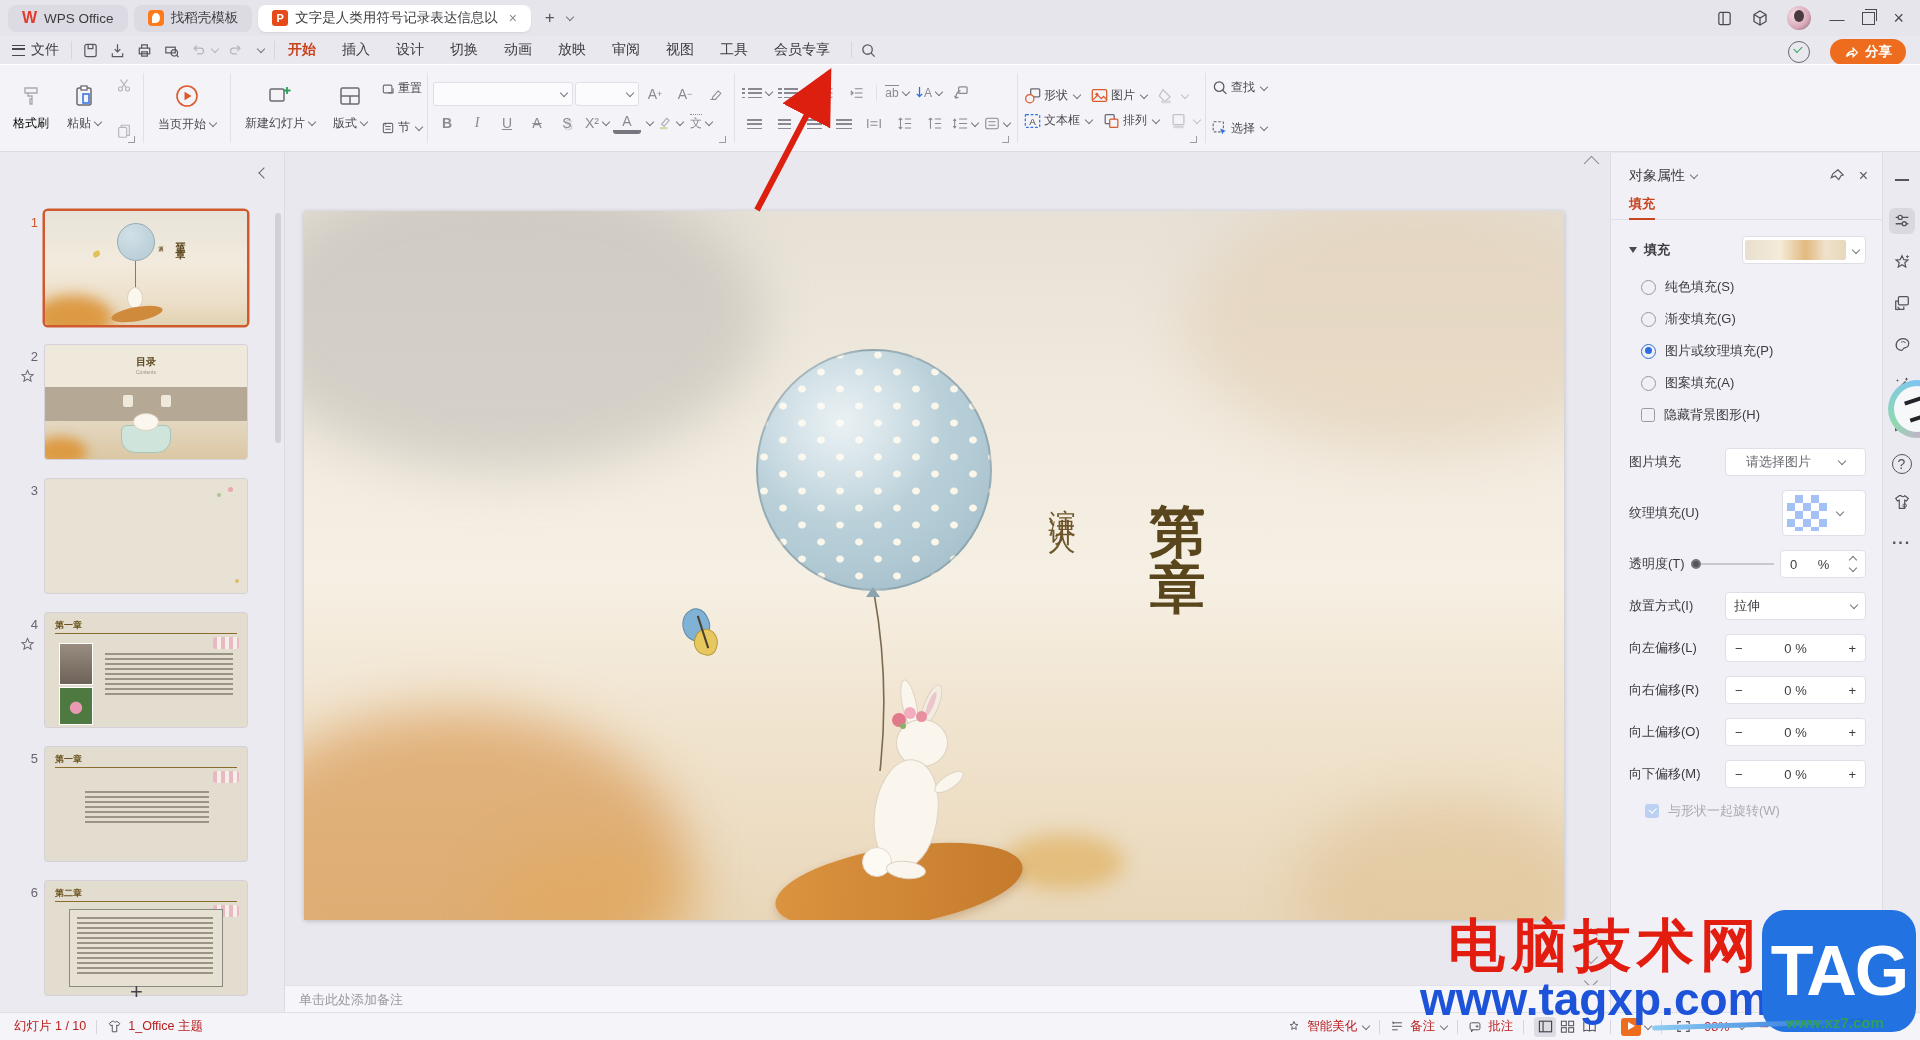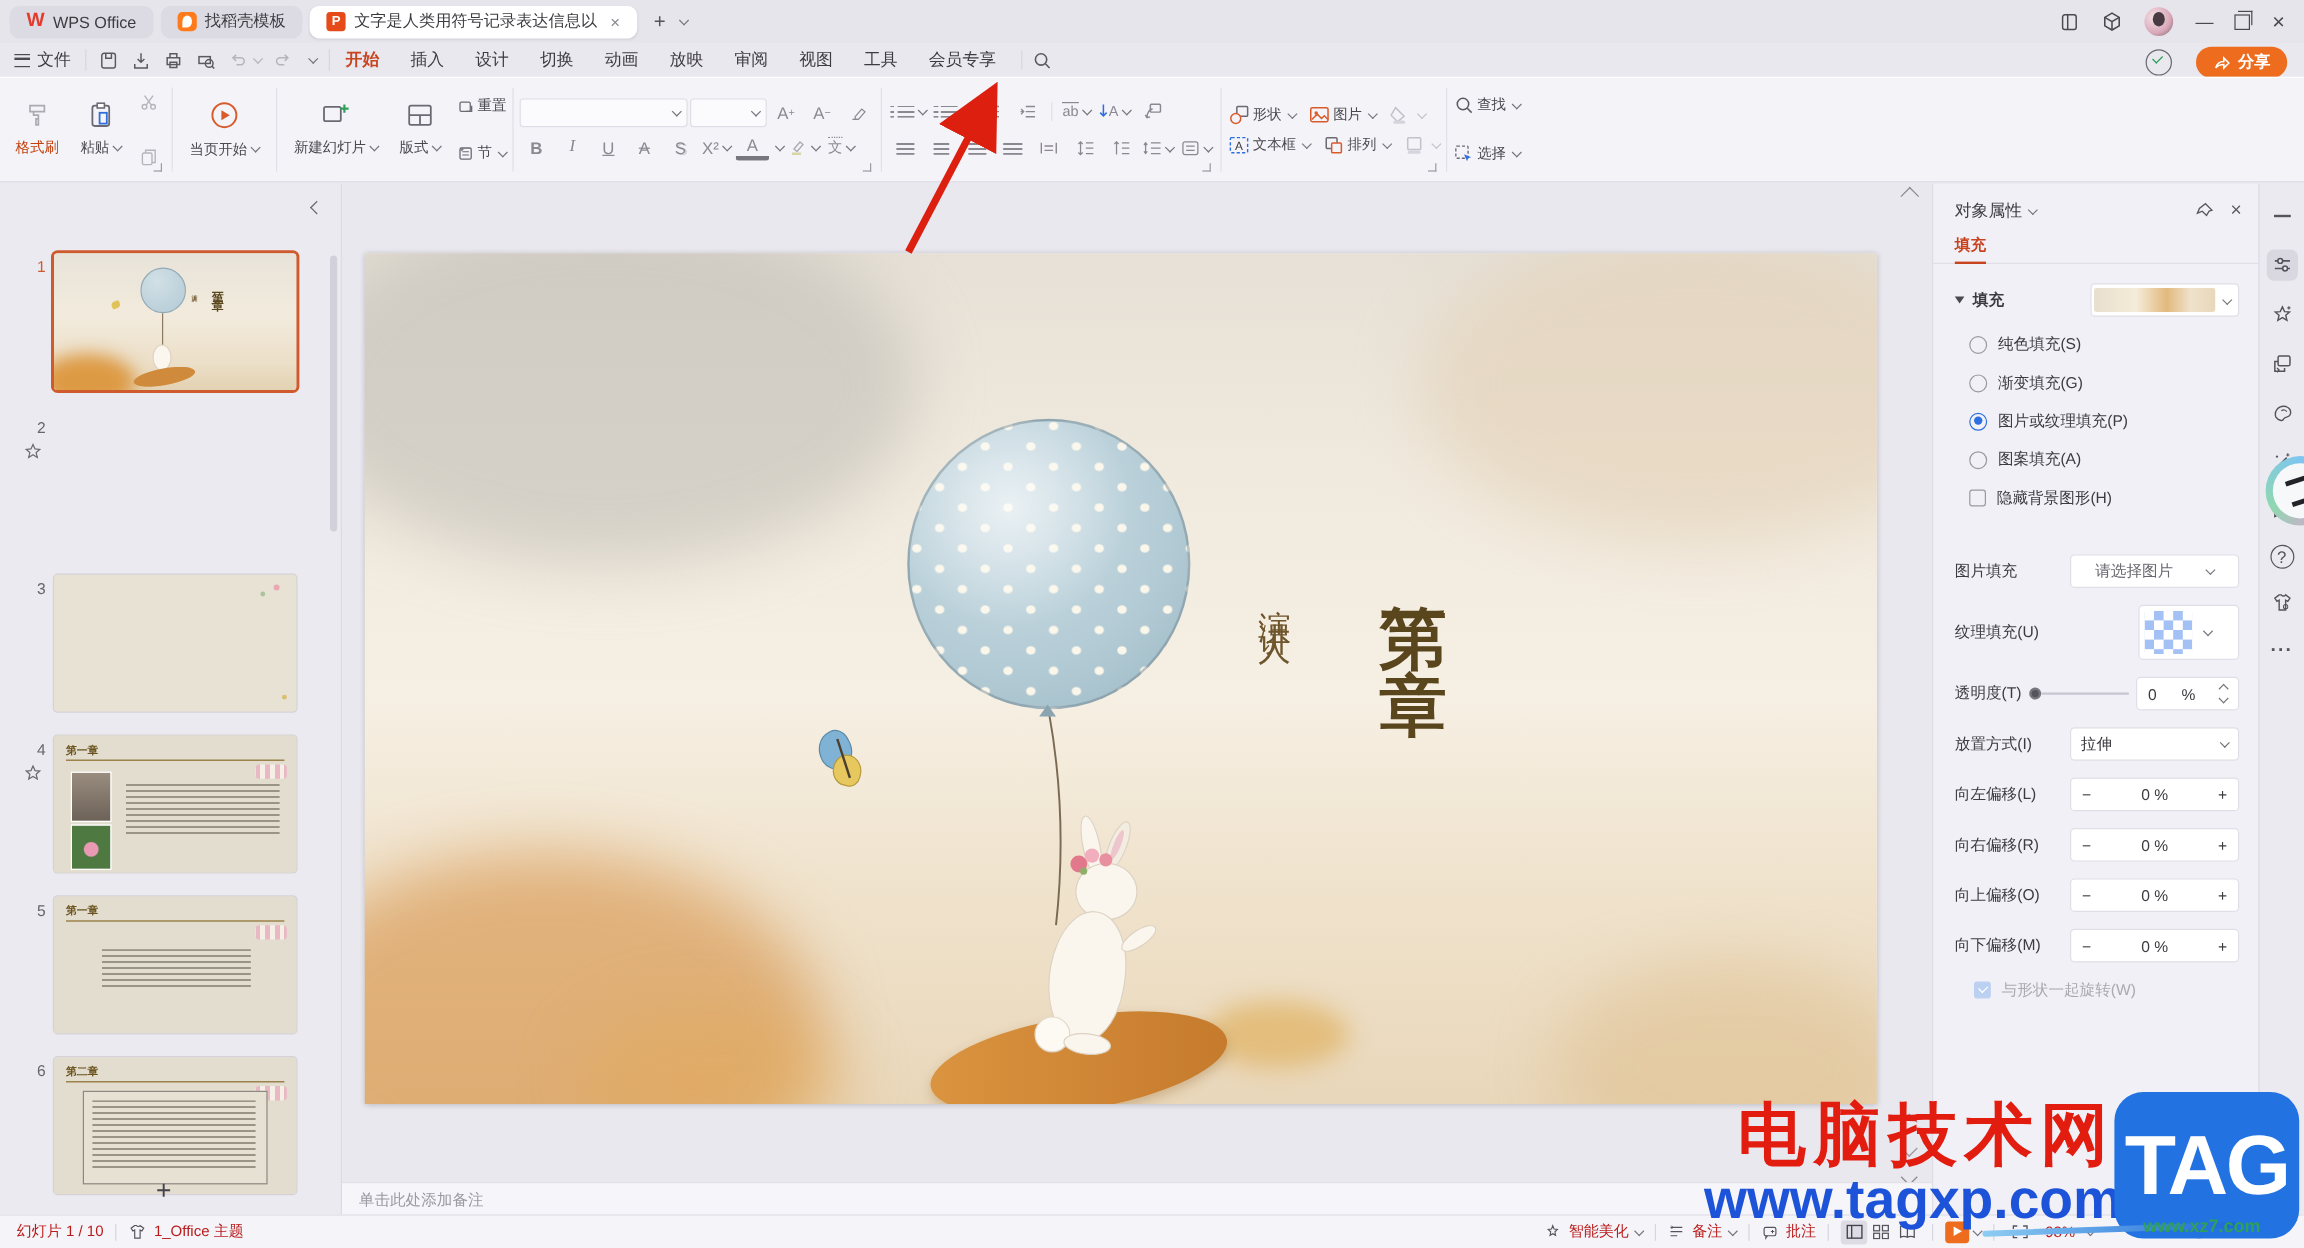--- a/index.html
+++ b/index.html
@@ -31,21 +31,21 @@
   .mi{padding:0 13px;cursor:default;}
   .mi.active{color:#c8441f;font-weight:bold;}
   .cv{display:inline-block;width:5px;height:5px;border-right:1.2px solid #77757d;border-bottom:1.2px solid #77757d;transform:rotate(45deg);margin:0 0 2px 4px;}
   .sharebtn{position:absolute;top:39px;right:14px;height:26px;background:#ed6c1e;color:#fff;border-radius:13px;display:flex;align-items:center;gap:6px;padding:0 14px;font-size:13.5px;font-weight:bold;}
   .cloudok{position:absolute;top:41px;right:110px;width:20px;height:20px;border:1.4px solid #6a6870;border-radius:50%;}
   .cloudok::after{content:"";position:absolute;left:5px;top:4px;width:7px;height:4px;border-left:1.8px solid #2ea05c;border-bottom:1.8px solid #2ea05c;transform:rotate(-45deg);}
   
   .toolbar{position:absolute;top:64px;left:0;right:0;height:88px;background:#f4f3f8;border-top:1px solid #fff;border-bottom:1px solid #dcdae3;display:flex;align-items:stretch;padding:6px 4px;box-sizing:border-box;}
   .vdiv{width:1px;background:#e2e0e8;margin:2px 5px;}
   .bigbtn{display:flex;flex-direction:column;align-items:center;justify-content:center;gap:7px;padding:0 9px;font-size:12px;color:#4a494f;border-radius:4px;white-space:nowrap;}
-  .bigbtn.dis{color:#c2410c;justify-content:center;}
+  .bigbtn.dis{color:#000000;justify-content:center;}
   .colstack{display:flex;flex-direction:column;justify-content:space-around;align-items:flex-start;font-size:12px;color:#4a494f;gap:22px;}
   .ib{height:24px;min-width:24px;display:flex;align-items:center;justify-content:center;border-radius:3px;color:#85838c;padding:0 2px;}
   .rowline{display:flex;align-items:center;gap:2px;}
   .combo{background:#fbfbfd;border:1px solid #e0dee6;border-radius:3px;height:22px;display:flex;align-items:center;justify-content:flex-end;padding:0 5px;}
   .letters{font-size:14px;color:#8b8991;}
   .lni{width:14px;height:10px;background:repeating-linear-gradient(#8a8890 0 1.5px,transparent 1.5px 4.4px);}
   .lnb{display:flex;align-items:center;gap:2.5px;}
   .dots3{width:3px;height:10px;background:repeating-linear-gradient(#8a8890 0 1.5px,transparent 1.5px 4.4px);}
   .grpcorner{position:absolute;right:3px;bottom:2px;width:6px;height:6px;border-right:1.4px solid #9b99a2;border-bottom:1.4px solid #9b99a2;}
   .tgroup{position:relative;display:flex;align-items:center;}
@@ -522,20 +522,32 @@
     <div class="abs" style="left:66px;bottom:4px;width:52px;height:14px;border-radius:50%;background:#d08a3c;transform:rotate(-10deg)"></div>
     <div class="abs vtext" style="left:128px;top:24px;font-size:10px;font-weight:bold;color:#5a461c;letter-spacing:3px">第一章</div>
     <div class="abs vtext" style="left:113px;top:30px;font-size:5px;color:#6d552c;letter-spacing:1px">演讲人</div>
     <div class="abs" style="left:48px;top:40px;width:7px;height:6px;border-radius:50% 20% 50% 20%;background:#e0c258;transform:rotate(-20deg)"></div>
   </div>
 
   <span class="tnum" style="top:196px">2</span>
   <svg class="tstar" style="top:216px" width="15" height="15" viewBox="0 0 16 16">
       <path d="M8 1.5l1.8 4 4.2.4-3.2 2.8 1 4.3L8 10.7 4.2 13l1-4.3L2 5.9l4.2-.4z" fill="none" stroke="#6a6870" stroke-width="1.1"></path>
     </svg>
+  <div class="thumb" style="top:192px">
+    <div class="abs" style="inset:0;background:#efe9dc"></div>
+    <div class="abs" style="left:0;top:42px;width:202px;height:34px;background:#b5a894"></div>
+    <div class="abs" style="left:0;bottom:0;width:202px;height:38px;background:linear-gradient(180deg,#e4d8c2,#dbc7a4)"></div>
+    <div class="abs" style="left:96px;top:10px;font-size:10px;font-weight:bold;color:#5a461c;transform:translateX(-50%);left:101px">目录</div>
+    <div class="abs" style="top:24px;left:101px;transform:translateX(-50%);font-size:5px;color:#9a9488">Contents</div>
+    <div class="abs" style="left:78px;top:50px;width:10px;height:12px;background:#efe9dc;border-radius:2px"></div>
+    <div class="abs" style="left:116px;top:50px;width:10px;height:12px;background:#efe9dc;border-radius:2px"></div>
+    <div class="abs" style="left:76px;top:80px;width:50px;height:28px;border-radius:6px 6px 14px 14px;background:#cfe4da;border:1px solid #a8c4b6;box-sizing:border-box"></div>
+    <div class="abs" style="left:88px;top:68px;width:26px;height:18px;border-radius:50%;background:#fbf7ee;border:1px solid #ded2c0;box-sizing:border-box"></div>
+    <div class="abs" style="left:-10px;bottom:-8px;width:52px;height:30px;border-radius:50%;background:#dd9a44;filter:blur(6px)"></div>
+  </div>
 
   <span class="tnum" style="top:330px">3</span>
   <div class="thumb" style="top:326px">
     <div class="abs" style="inset:0;background:#e7e2d3"></div>
     <div class="abs" style="right:14px;top:8px;width:5px;height:5px;border-radius:50%;background:#e8a8b4"></div>
     <div class="abs" style="right:26px;top:14px;width:4px;height:4px;border-radius:50%;background:#a8c49a"></div>
     <div class="abs" style="right:8px;bottom:10px;width:4px;height:4px;border-radius:50%;background:#d8c070"></div>
   </div>
 
   <span class="tnum" style="top:464px">4</span>
@@ -662,21 +674,21 @@
   </div>
   <div class="rp-row" style="margin-left:30px">
     <span class="radio"></span>
     <span>图案填充(A)</span>
   </div>
   <div class="rp-row" style="margin-left:30px">
     <span class="chk"></span>
     <span>隐藏背景图形(H)</span>
   </div>
 
-  <div class="rp-row" style="margin-top:38px">
+  <div class="rp-row" style="margin-top:24px">
     <span class="rp-label">图片填充</span>
     <span class="ctl" style="flex:1;padding:0 20px">
       <span style="color:#6a6870">请选择图片</span>
       <span style="flex:1"></span>
         <span class="cv"></span>
     </span>
   </div>
 
   <div class="rp-row">
     <span class="rp-label">纹理填充(U)</span>

